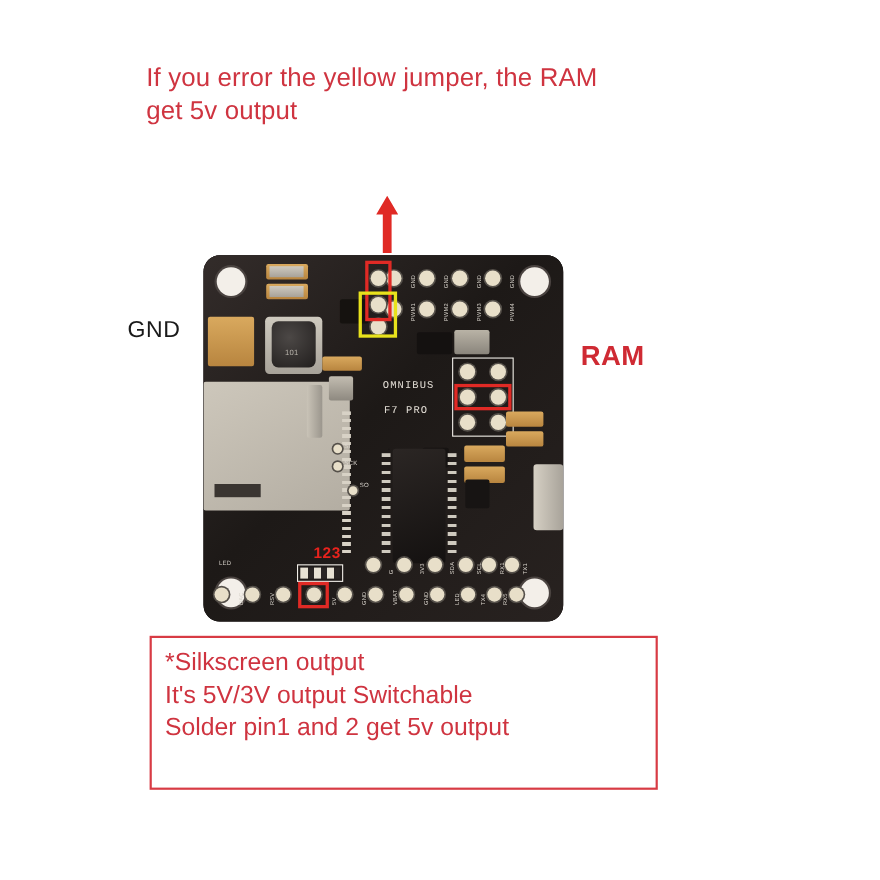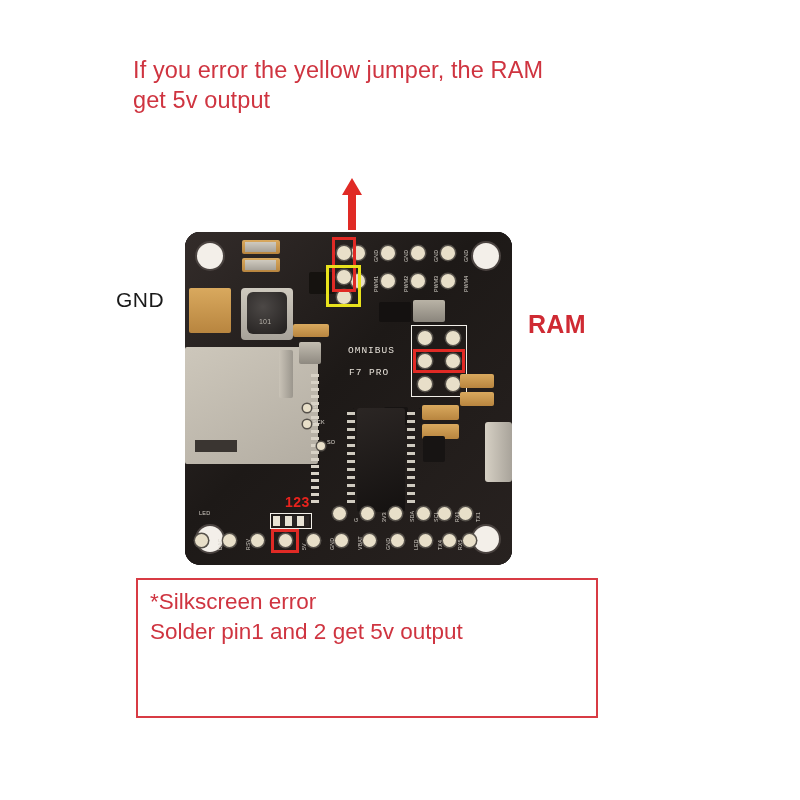--- a/index.html
+++ b/index.html
@@ -215,15 +215,16 @@
   </div>
 
   <div class="hl hl-red" style="left:147px;top:5px;width:24px;height:55px;"></div>
   <div class="hl hl-yellow" style="left:141px;top:33px;width:35px;height:42px;"></div>
   <div class="hl hl-red" style="left:228px;top:117px;width:52px;height:24px;"></div>
   <div class="hl hl-red" style="left:86px;top:297px;width:28px;height:24px;"></div>
 </div>
 
 <div id="bottom-box"></div>
 <div id="bottom-note">
-  <div>*Silkscreen error</div>
+  <div>*Silkscreen output</div>
+  <div>It's 5V/3V output Switchable</div>
   <div>Solder pin1 and 2 get 5v output</div>
 </div>
 
 </body></html>

